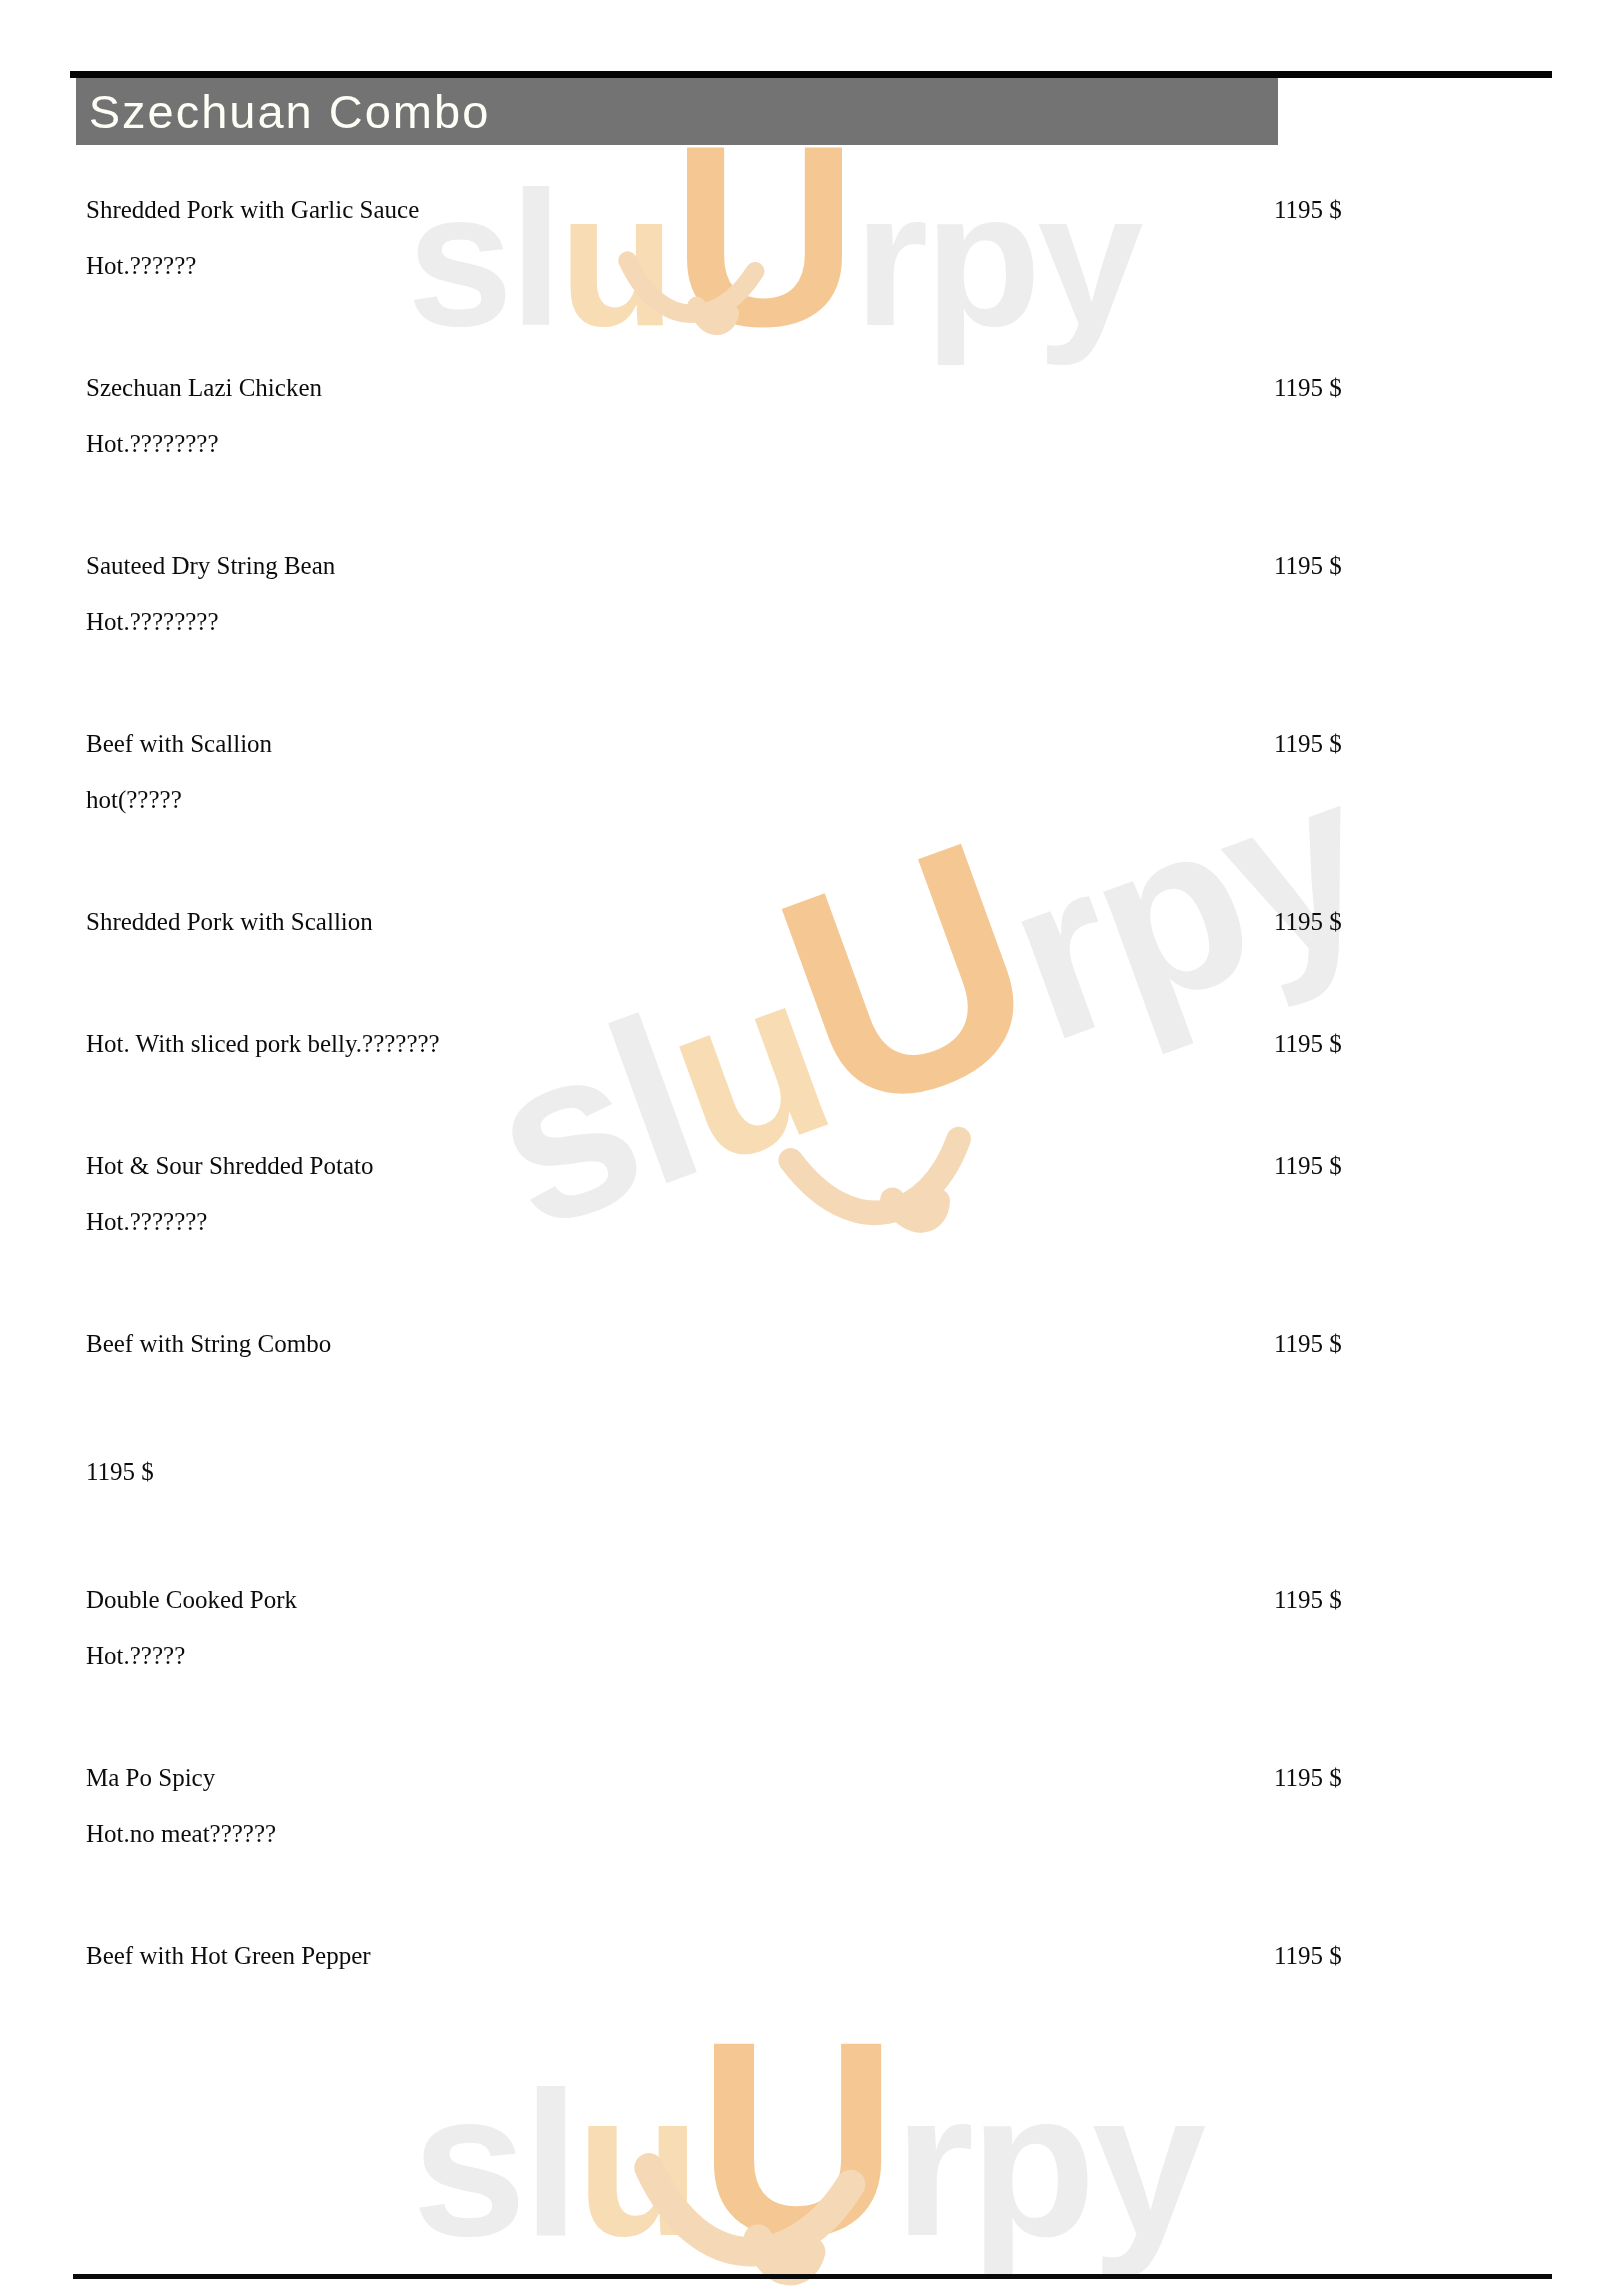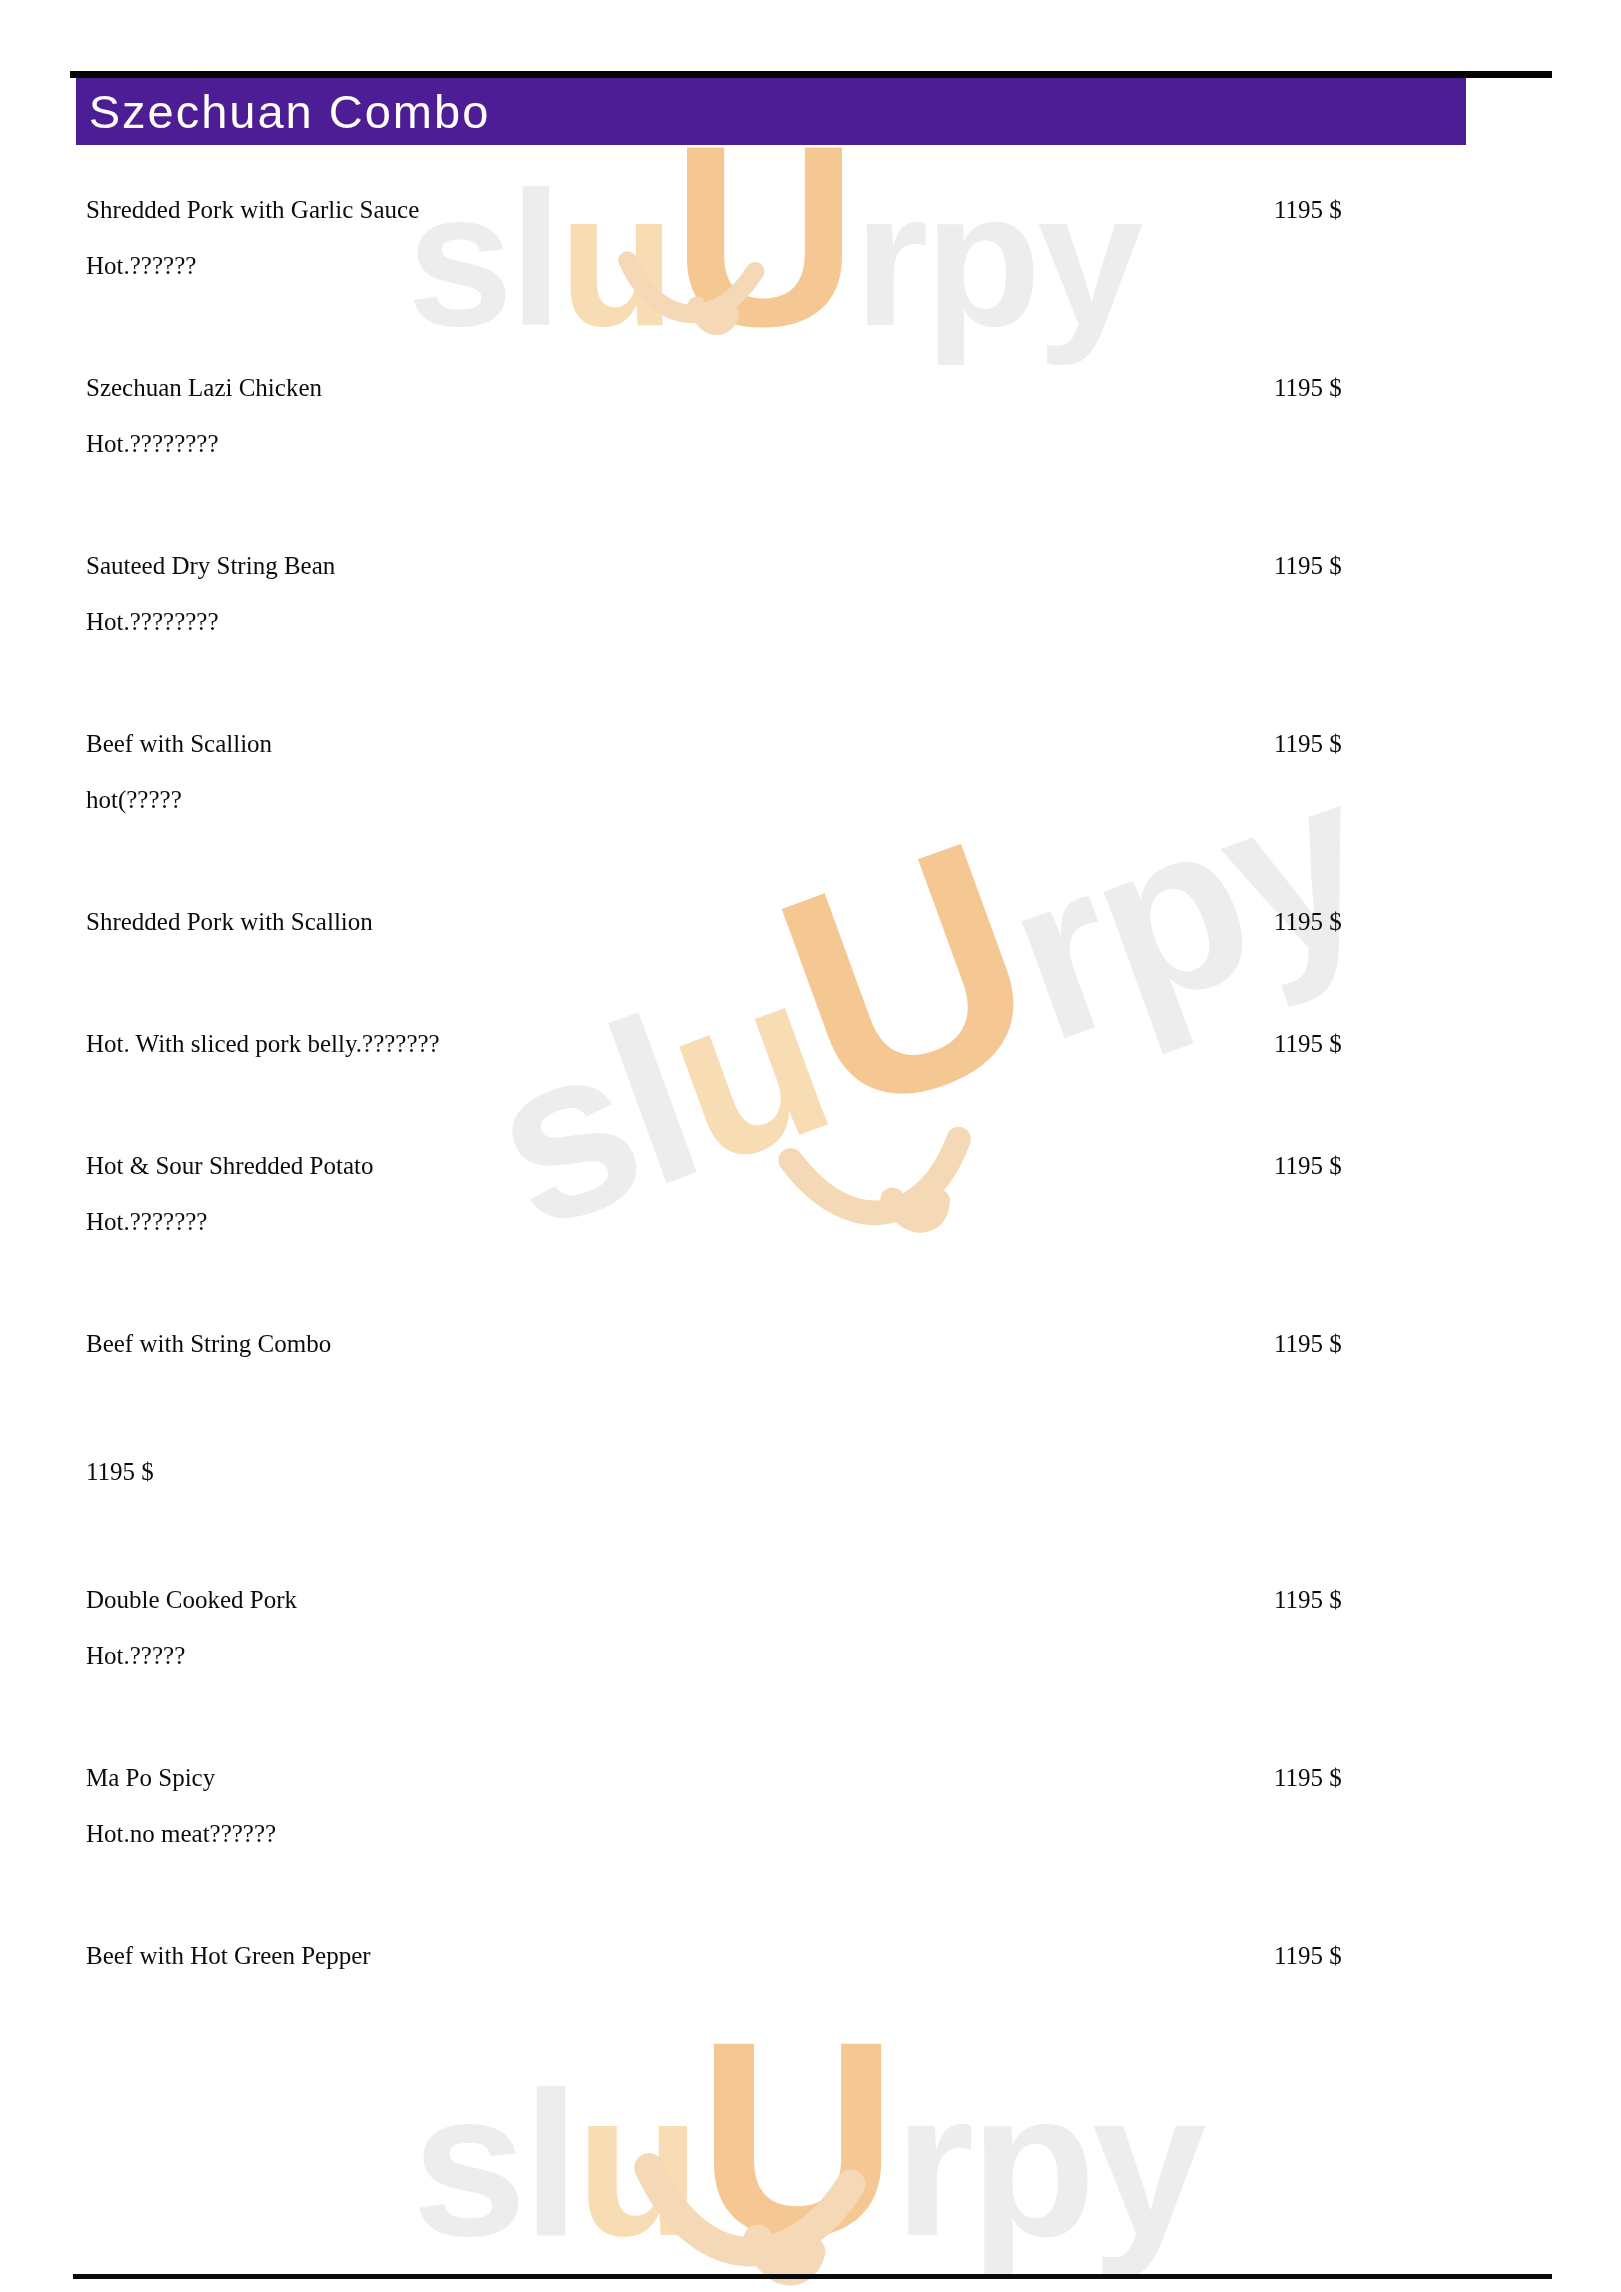--- a/index.html
+++ b/index.html
@@ -34,22 +34,22 @@
   .smile-top{left:608px;top:250px;width:172px;height:93px;}
   .smile-mid{left:774px;top:1127px;width:225px;height:123px;transform:rotate(-12deg);}
   .smile-bottom{left:617px;top:2151px;width:274px;height:147px;}
 
   
   .top-rule{
     position:absolute;left:70px;top:71px;width:1482px;height:6.9px;
     background:#050505;z-index:3;
   }
   .header-bar{
-    position:absolute;left:76px;top:77px;width:1390px;height:68px;
-    background:#4c1d95;
+    position:absolute;left:76px;top:77px;width:1202px;height:68px;
+    background:#737373;
     z-index:2;
     display:flex;align-items:center;
     padding-left:12.7px;box-sizing:border-box;
   }
   .header-title{
     font-family:"Liberation Sans", sans-serif;
     font-size:47px;
     letter-spacing:2px;
     color:#fffef6;
   }

